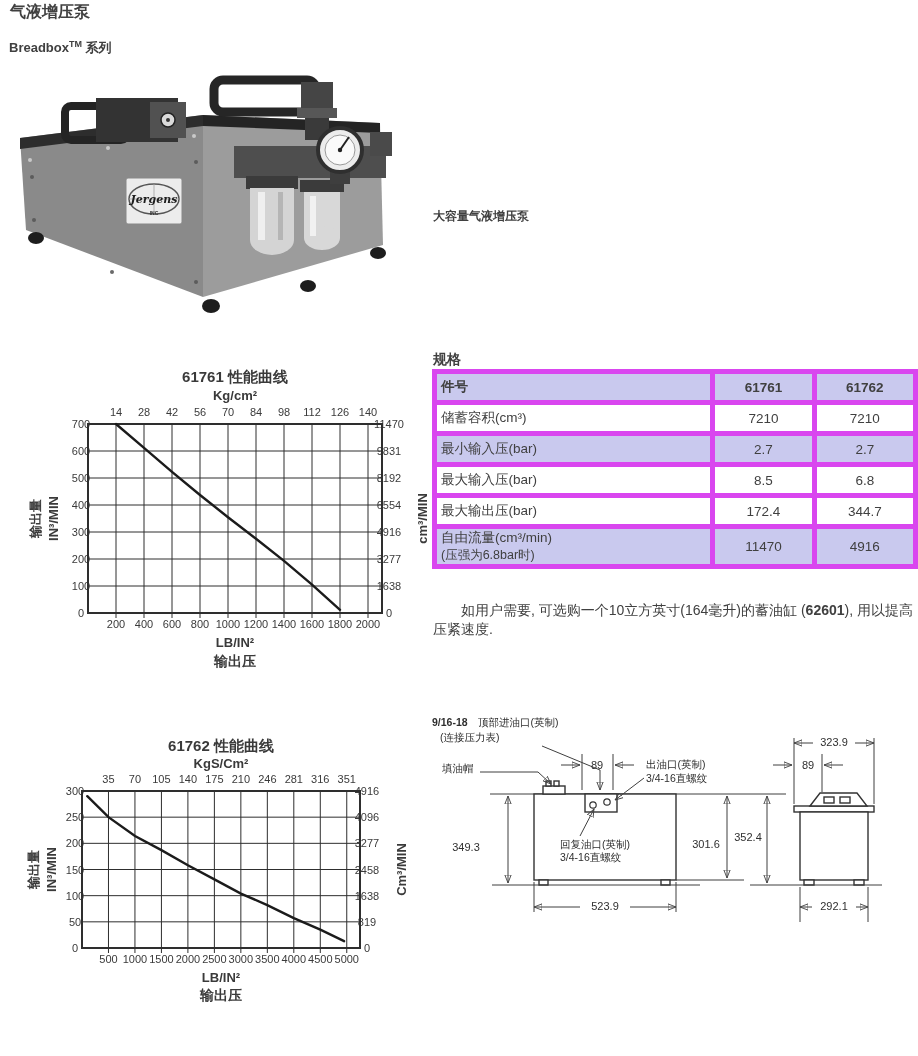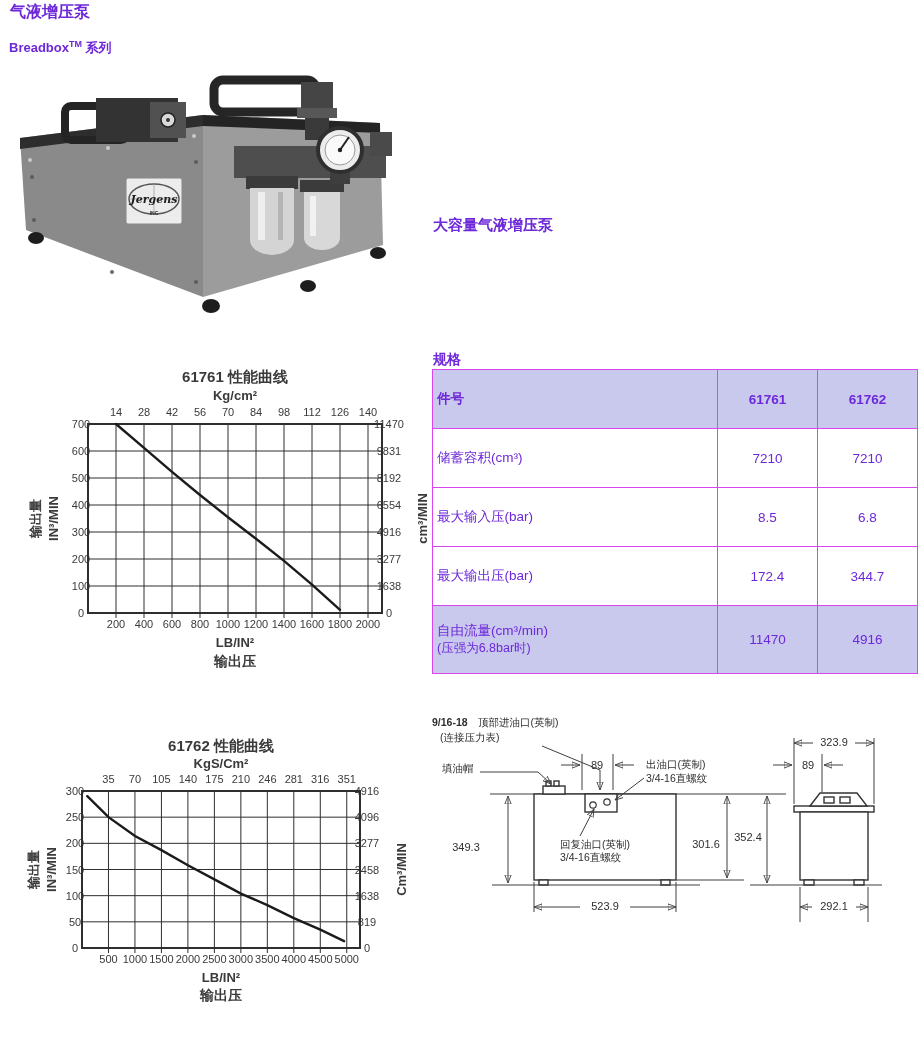--- a/index.html
+++ b/index.html
@@ -1,28 +1,28 @@
 <!DOCTYPE html>
 <html><head>
 <meta charset="utf-8">
 <style>
   html,body{margin:0;padding:0;background:#fff;}
   .page{position:relative;width:918px;height:1056px;background:#fff;overflow:hidden;
-        font-family:"Liberation Sans","DejaVu Sans",sans-serif;color:#6d28d9;}
+        font-family:"Liberation Sans","DejaVu Sans",sans-serif;color:#404040;}
   .title{position:absolute;left:10px;top:2px;font-size:16px;font-weight:bold;margin:0;}
   .series{position:absolute;left:9px;top:39px;font-size:13px;font-weight:bold;}
   .series sup{font-size:9px;}
   .photo{position:absolute;left:8px;top:72px;}
   .logo-t{font-family:"DejaVu Serif","Liberation Serif",serif;font-style:italic;font-weight:bold;font-size:11px;fill:#1d1d1d;text-anchor:middle;}
   .logo-s{font-size:5px;font-weight:bold;fill:#333;text-anchor:middle;}
-  .intro-h{position:absolute;left:433px;top:216px;font-size:15px;font-weight:bold;}
+  .intro-h{position:absolute;left:433px;top:208px;font-size:12px;font-weight:bold;}
   .intro-p{position:absolute;left:433px;top:234px;width:484px;margin:0;font-size:14px;line-height:18.5px;text-indent:2em;}
   .specs-title{position:absolute;left:433px;top:351px;font-size:14px;font-weight:bold;}
   table.specs{position:absolute;left:432px;top:369px;border-collapse:collapse;font-size:13.5px;table-layout:fixed;}
-  .specs td{border:1px solid #d946ef;padding:16px 4px;height:26px;overflow:hidden;}
+  .specs td{border:5px solid #d946ef;padding:0 4px;height:26px;overflow:hidden;}
   .specs td.lab{width:280px;text-align:left;}
   .specs td.c{width:92px;text-align:center;}
   .specs tr.hd td{font-weight:bold;background:#c9c9ee;}
   .specs tr.alt td{background:#c9c9ee;}
   .specs .sub{font-size:12.5px;}
   .note{position:absolute;left:433px;width:484px;margin:0;font-size:14px;line-height:19px;text-indent:2em;}
   .n1{top:601px;}
   .n2{top:653px;}
   .chart{position:absolute;}
   .c1{left:18px;top:358px;}
@@ -133,20 +133,25 @@
         <tr class="hd">
       <td class="lab">件号</td>
       <td class="c">61761</td>
       <td class="c">61762</td>
     </tr>
     <tr>
       <td class="lab">储蓄容积(cm³)</td>
       <td class="c">7210</td>
       <td class="c">7210</td>
     </tr>
+    <tr class="alt">
+      <td class="lab">最小输入压(bar)</td>
+      <td class="c">2.7</td>
+      <td class="c">2.7</td>
+    </tr>
     <tr>
       <td class="lab">最大输入压(bar)</td>
       <td class="c">8.5</td>
       <td class="c">6.8</td>
     </tr>
     <tr>
       <td class="lab">最大输出压(bar)</td>
       <td class="c">172.4</td>
       <td class="c">344.7</td>
     </tr>
@@ -154,20 +159,21 @@
       <td class="lab">
         <div>自由流量(cm³/min)</div>
         <div class="sub">(压强为6.8bar时)</div>
       </td>
       <td class="c">11470</td>
       <td class="c">4916</td>
     </tr>
   </tbody>
     </table>
 
+  <p class="note n1"><span>如用户需要, 可选购一个10立方英寸(164毫升)的蓄油缸 (</span><b>62601</b><span>), 用以提高压紧速度.</span></p>
 
   <div class="chart c1"><svg width="420" height="316">
         <text x="217" y="24" class="ct">61761 性能曲线</text>
         <text x="217" y="42" class="cs">Kg/cm²</text>
         <line x1="98" y1="66" x2="98" y2="255" class="cg"></line>
         <line x1="98" y1="255" x2="98" y2="260" class="cg"></line>
         <text x="98" y="58" class="ctk">14</text>
         <text x="98" y="270" class="ctk">200</text>
         <line x1="126" y1="66" x2="126" y2="255" class="cg"></line>
         <line x1="126" y1="255" x2="126" y2="260" class="cg"></line>

